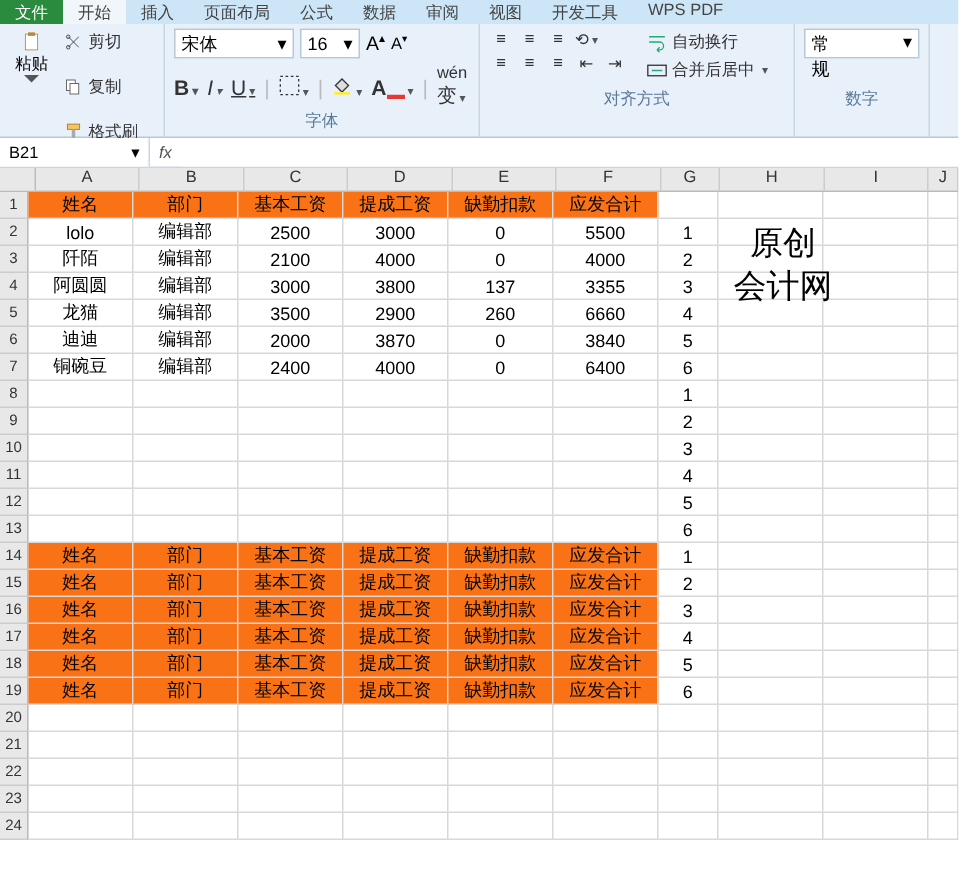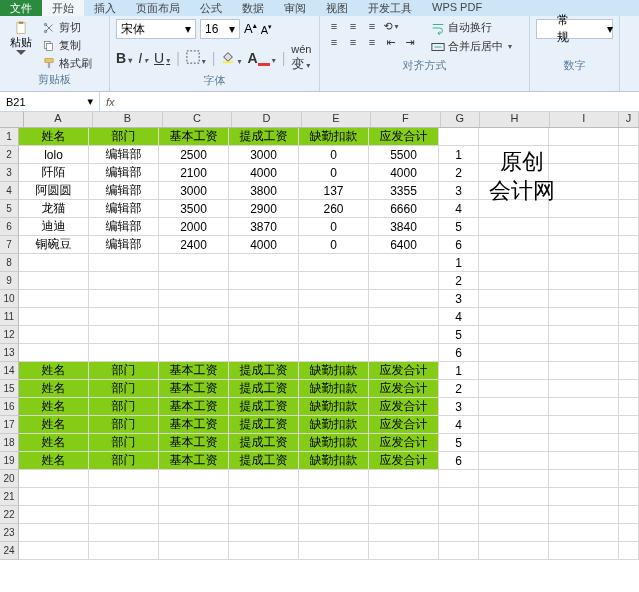--- a/index.html
+++ b/index.html
@@ -6,50 +6,50 @@
 body { font-family:"Microsoft YaHei",sans-serif; background:#fff; width:639px; height:592px; overflow:hidden; }
 .ribbon-tabs { display:flex; background:#cde6f7; height:16px; font-size:11px; }
 .rtab { padding:1px 10px; color:#444; cursor:pointer; }
 .rtab.green { background:#2a8a3e; color:#fff; }
 .rtab.active { background:#f1f6fb; }
 .ribbon { background:#e8f1fa; height:76px; display:flex; border-bottom:1px solid #b6c8d8; font-size:11px; }
 .group { border-right:1px solid #c7d6e4; padding:3px 6px 0; display:flex; flex-direction:column; }
 .group-title { text-align:center; font-size:11px; color:#5a7a9a; margin-top:auto; padding-bottom:18px; }
 .paste { display:flex; gap:4px; }
 .big-paste { display:flex; flex-direction:column; align-items:center; padding:2px 4px; }
-.small-btns { display:flex; flex-direction:column; gap:1px; }
+.small-btns { display:flex; flex-direction:column; gap:13px; }
 .sbtn { display:flex; align-items:center; gap:3px; font-size:11px; color:#333; padding:1px 2px; }
 .icon { width:14px; height:14px; display:inline-block; }
 .font-row { display:flex; align-items:center; gap:4px; margin-bottom:4px;text-align:center; }
 .font-sel { border:1px solid #b6c8d8; background:#fff; font-size:12px; padding:1px 4px; min-width:80px; height:20px; display:flex; align-items:center; justify-content:space-between; }
 .size-sel { border:1px solid #b6c8d8; background:#fff; font-size:12px; padding:1px 4px; width:40px; height:20px; display:flex; align-items:center; justify-content:space-between; }
 .tiny { width:14px; height:14px; }
 .style-row { display:flex; align-items:center; gap:6px; font-size:14px; color:#333; }
 .dd::after { content:"▾"; font-size:8px; margin-left:2px; color:#555; }
 .align-grid { display:flex; flex-direction:column; gap:2px; }
 .arow { display:flex; gap:3px; }
 .abox { width:16px; height:14px; border:1px solid transparent; display:flex; align-items:center; justify-content:center; font-size:11px; color:#333; }
 .wrap-row { display:flex; flex-direction:column; gap:2px; font-size:11px; }
 .wbtn { display:flex; align-items:center; gap:3px; padding:1px 3px; color:#333; }
-.numfmt { border:1px solid #b6c8d8; background:#fff; padding:1px 20px; font-size:12px; height:20px; display:flex; align-items:center; gap:38px; }
+.numfmt { border:1px solid #b6c8d8; background:#fff; padding:1px 4px; font-size:12px; height:20px; display:flex; gap:38px; }
 
 .namebox-row { display:flex; border-bottom:1px solid #c7d6e4; height:20px; font-size:11px; }
 .namebox { width:100px; border-right:1px solid #c7d6e4; display:flex; align-items:center; padding:0 6px; justify-content:space-between; background:#fff; }
 .fx { padding:0 6px; color:#555; display:flex; align-items:center; font-style:italic; }
 .fbar { flex:1; background:#fff; }
 .colhdr-row { display:flex; background:#e8e8e8; height:16px; font-size:11px; border-bottom:1px solid #bbb; }
 .corner { width:24px; border-right:1px solid #bbb; background:#e8e8e8; }
 .ch { text-align:center; border-right:1px solid #ccc; color:#333; }
 .grid { display:flex; }
 .rowhdrs { width:24px; background:#e8e8e8; font-size:10px; }
 .rh { height:18px; text-align:center; border-bottom:1px solid #ccc; border-right:1px solid #bbb; color:#333; line-height:18px; }
 .cells { position:relative; }
 .row { display:flex; height:18px; }
 .c { border-right:1px solid #d8d8d8; border-bottom:1px solid #d8d8d8; font-size:12px; display:flex; align-items:center; justify-content:center; padding:0 2px; color:#000; overflow:hidden; white-space:nowrap; }
-.hdr { background:#84cc16; color:#000; }
+.hdr { background:#f97316; color:#000; }
 .wa{width:70px}.wb{width:70px}.wc{width:70px}.wd{width:70px}.we{width:70px}.wf{width:70px}.wg{width:40px}.wh{width:70px}.wi{width:70px}.wj{width:20px}
 .watermark { position:absolute; left:470px; top:20px; font-size:22px; color:#000; text-align:center; line-height:1.3; pointer-events:none; }
 .triangle { width:0; height:0; border-left:5px solid transparent; border-right:5px solid transparent; border-top:5px solid #555; }
 </style>
 </head>
 <body>
 
 <div class="ribbon-tabs">
   <div class="rtab green">文件</div>
   <div class="rtab active">开始</div>

